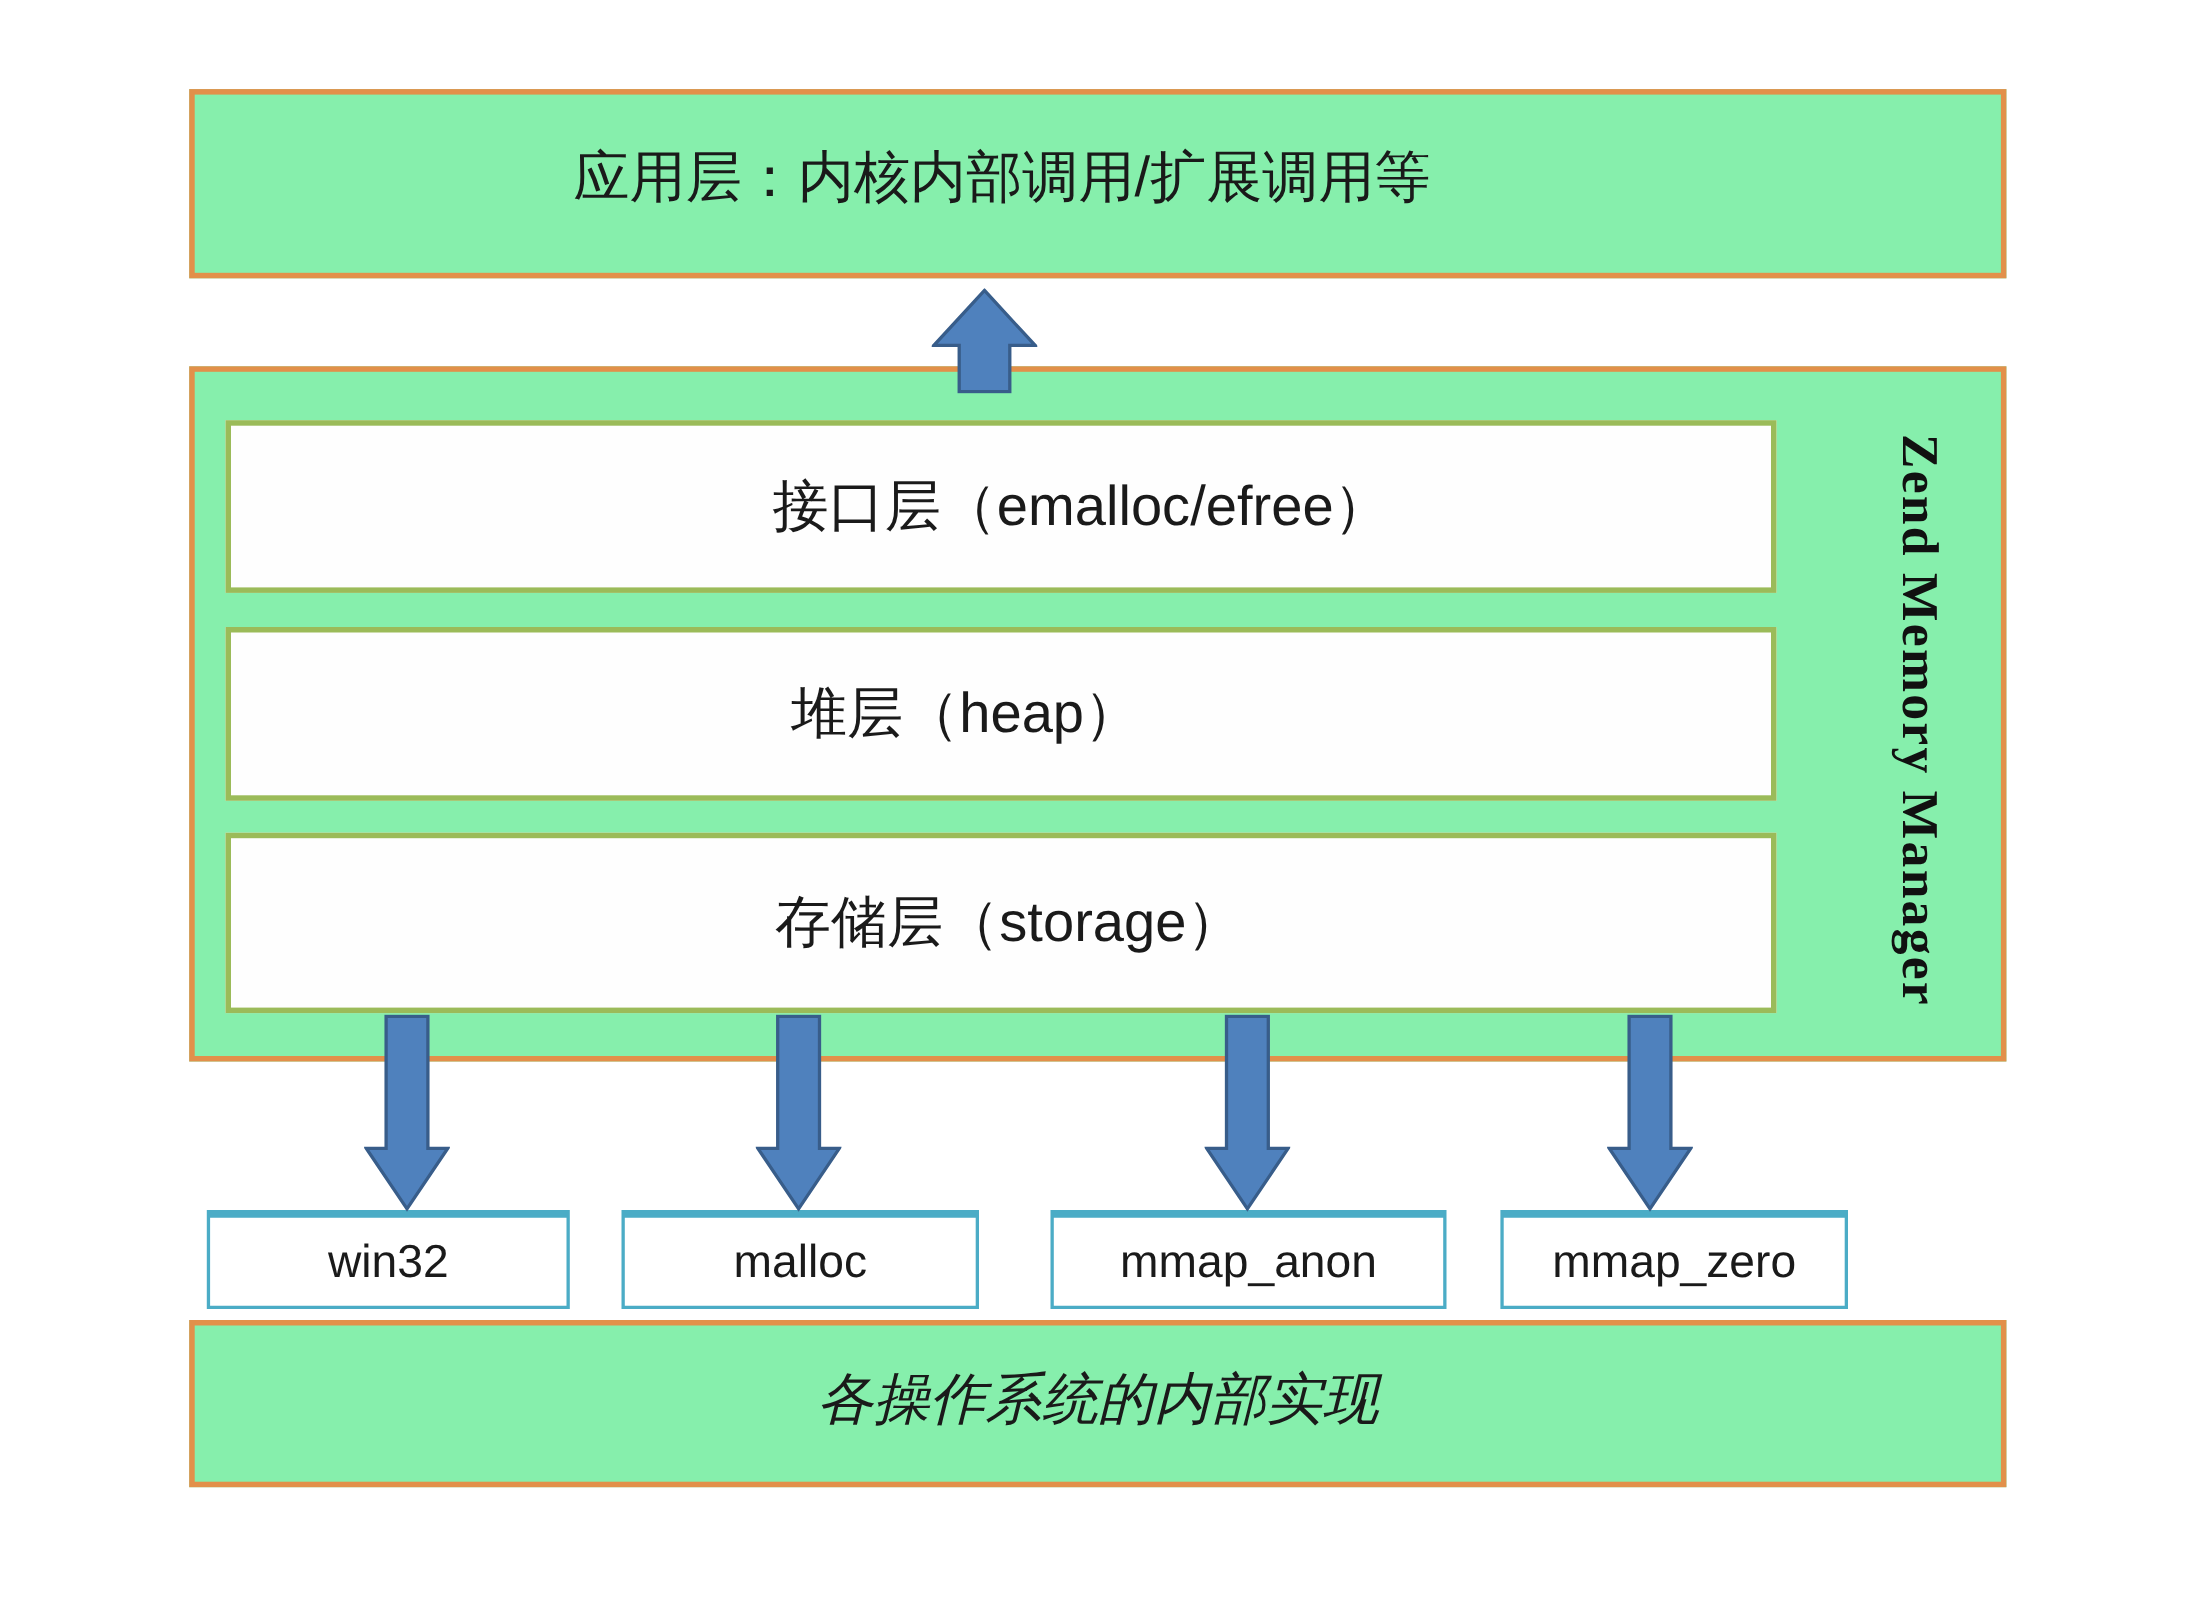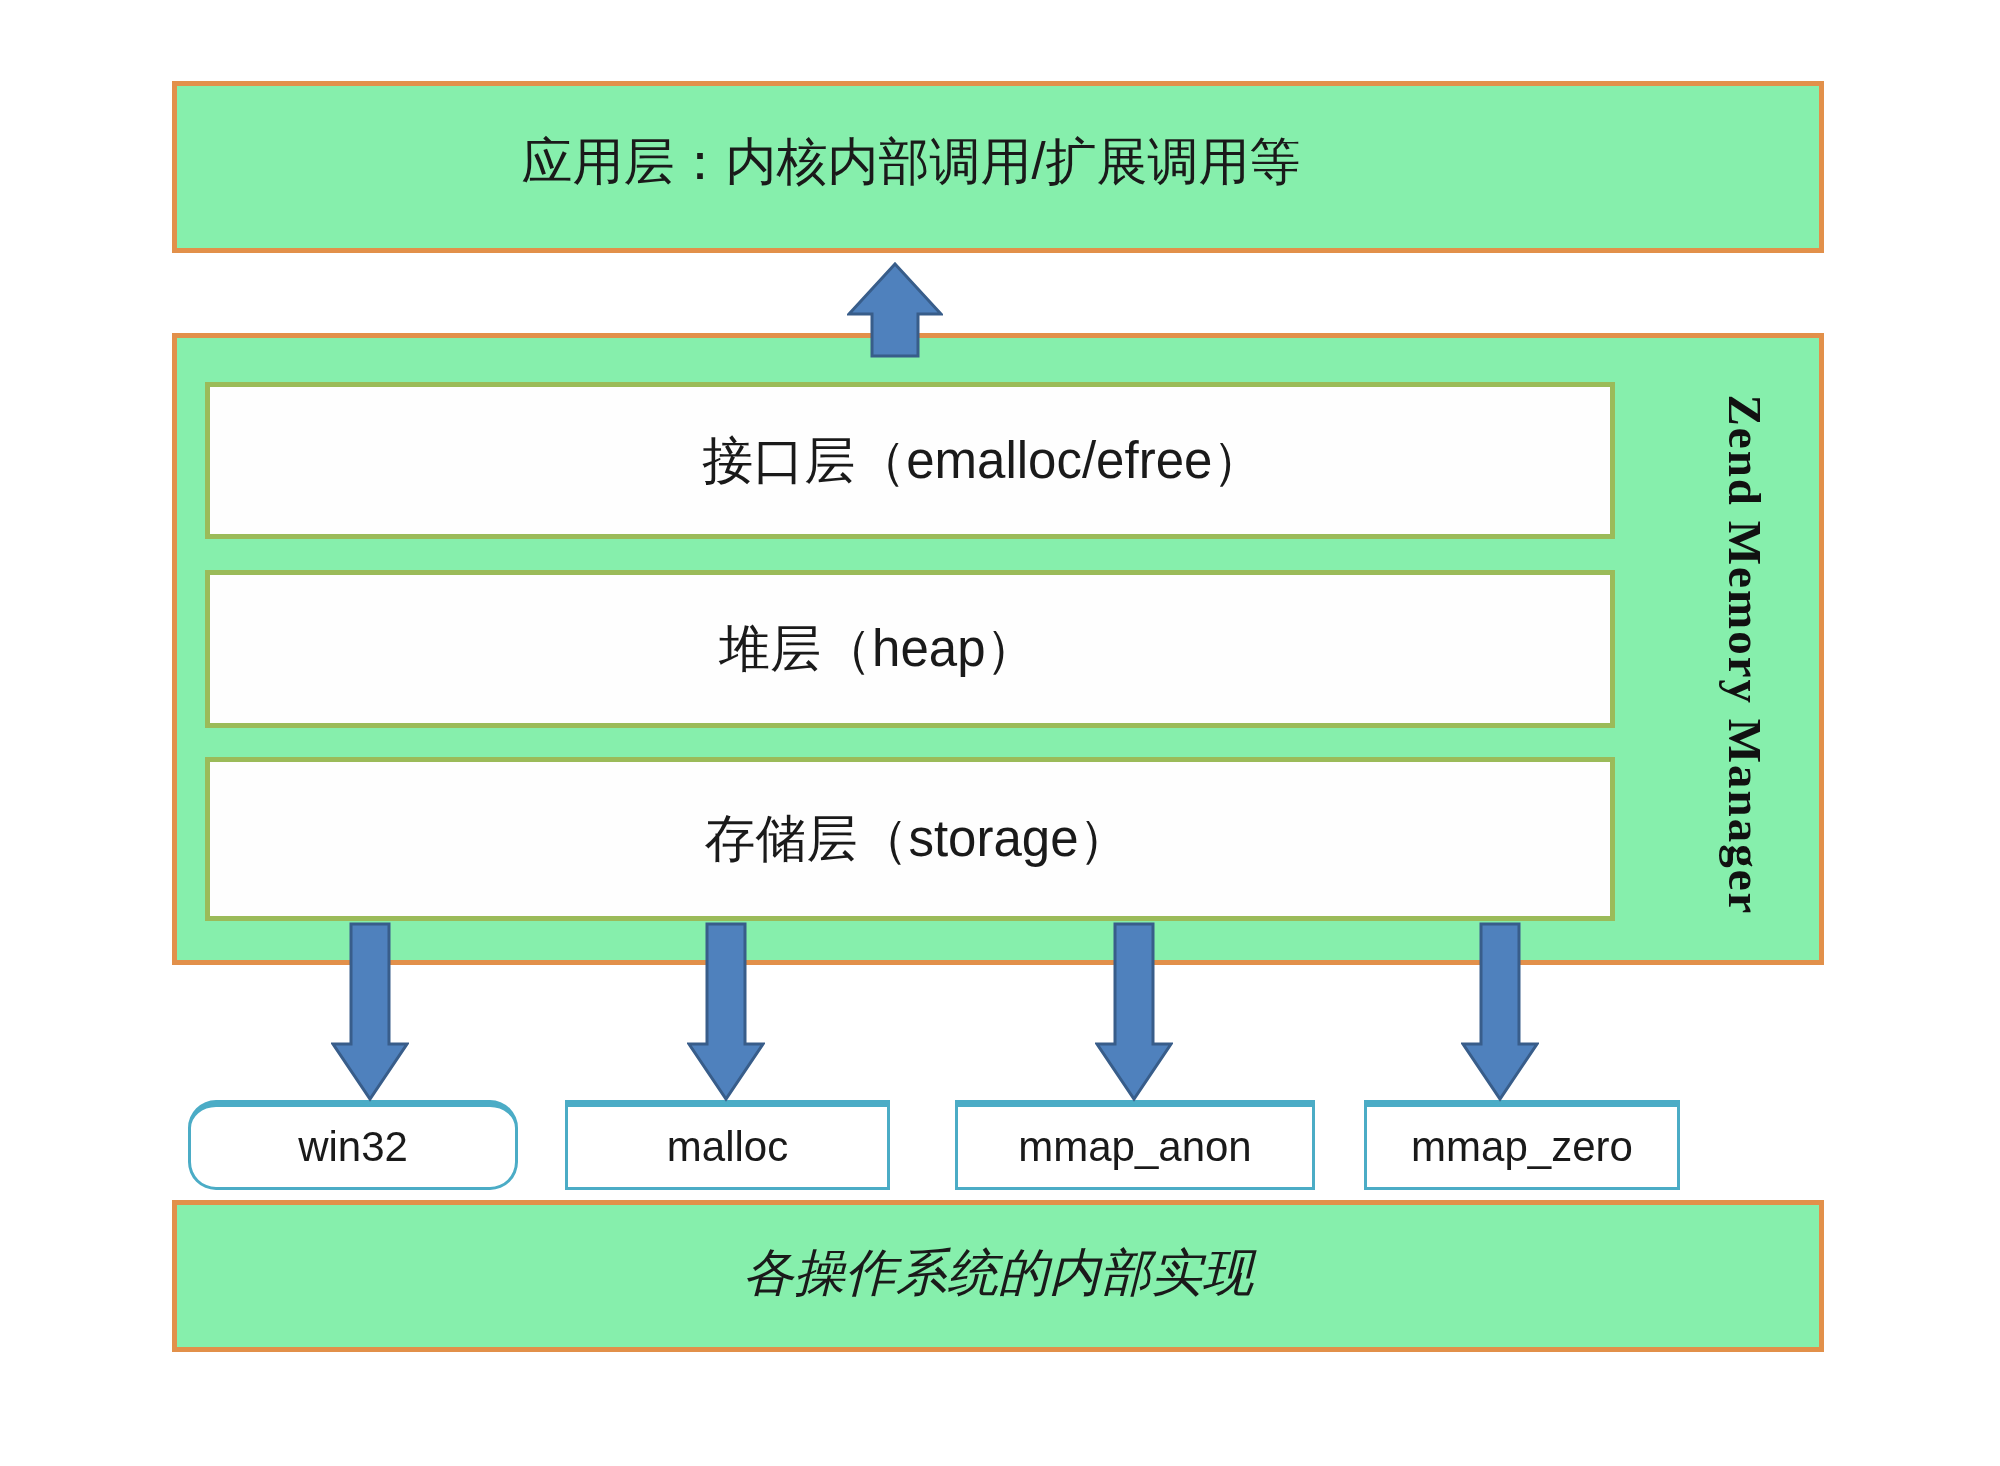--- a/index.html
+++ b/index.html
@@ -104,21 +104,21 @@
   <svg class="arrow" style="left:687px;top:922px;" width="78" height="180" viewBox="0 0 78 180">
     <polygon points="20,2 58,2 58,122 76,122 39,177 2,122 20,122"></polygon>
   </svg>
   <svg class="arrow" style="left:1095px;top:922px;" width="78" height="180" viewBox="0 0 78 180">
     <polygon points="20,2 58,2 58,122 76,122 39,177 2,122 20,122"></polygon>
   </svg>
   <svg class="arrow" style="left:1461px;top:922px;" width="78" height="180" viewBox="0 0 78 180">
     <polygon points="20,2 58,2 58,122 76,122 39,177 2,122 20,122"></polygon>
   </svg>
 
-  <div class="abox" style="left:188px;top:1100px;width:330px;height:90px;border-radius:28px;">
+  <div class="abox" style="left:188px;top:1100px;width:330px;height:90px;">
     <span>win32</span>
   </div>
   <div class="abox" style="left:565px;top:1100px;width:325px;height:90px;">
     <span>malloc</span>
   </div>
   <div class="abox" style="left:955px;top:1100px;width:360px;height:90px;">
     <span>mmap_anon</span>
   </div>
   <div class="abox" style="left:1364px;top:1100px;width:316px;height:90px;">
     <span>mmap_zero</span>

